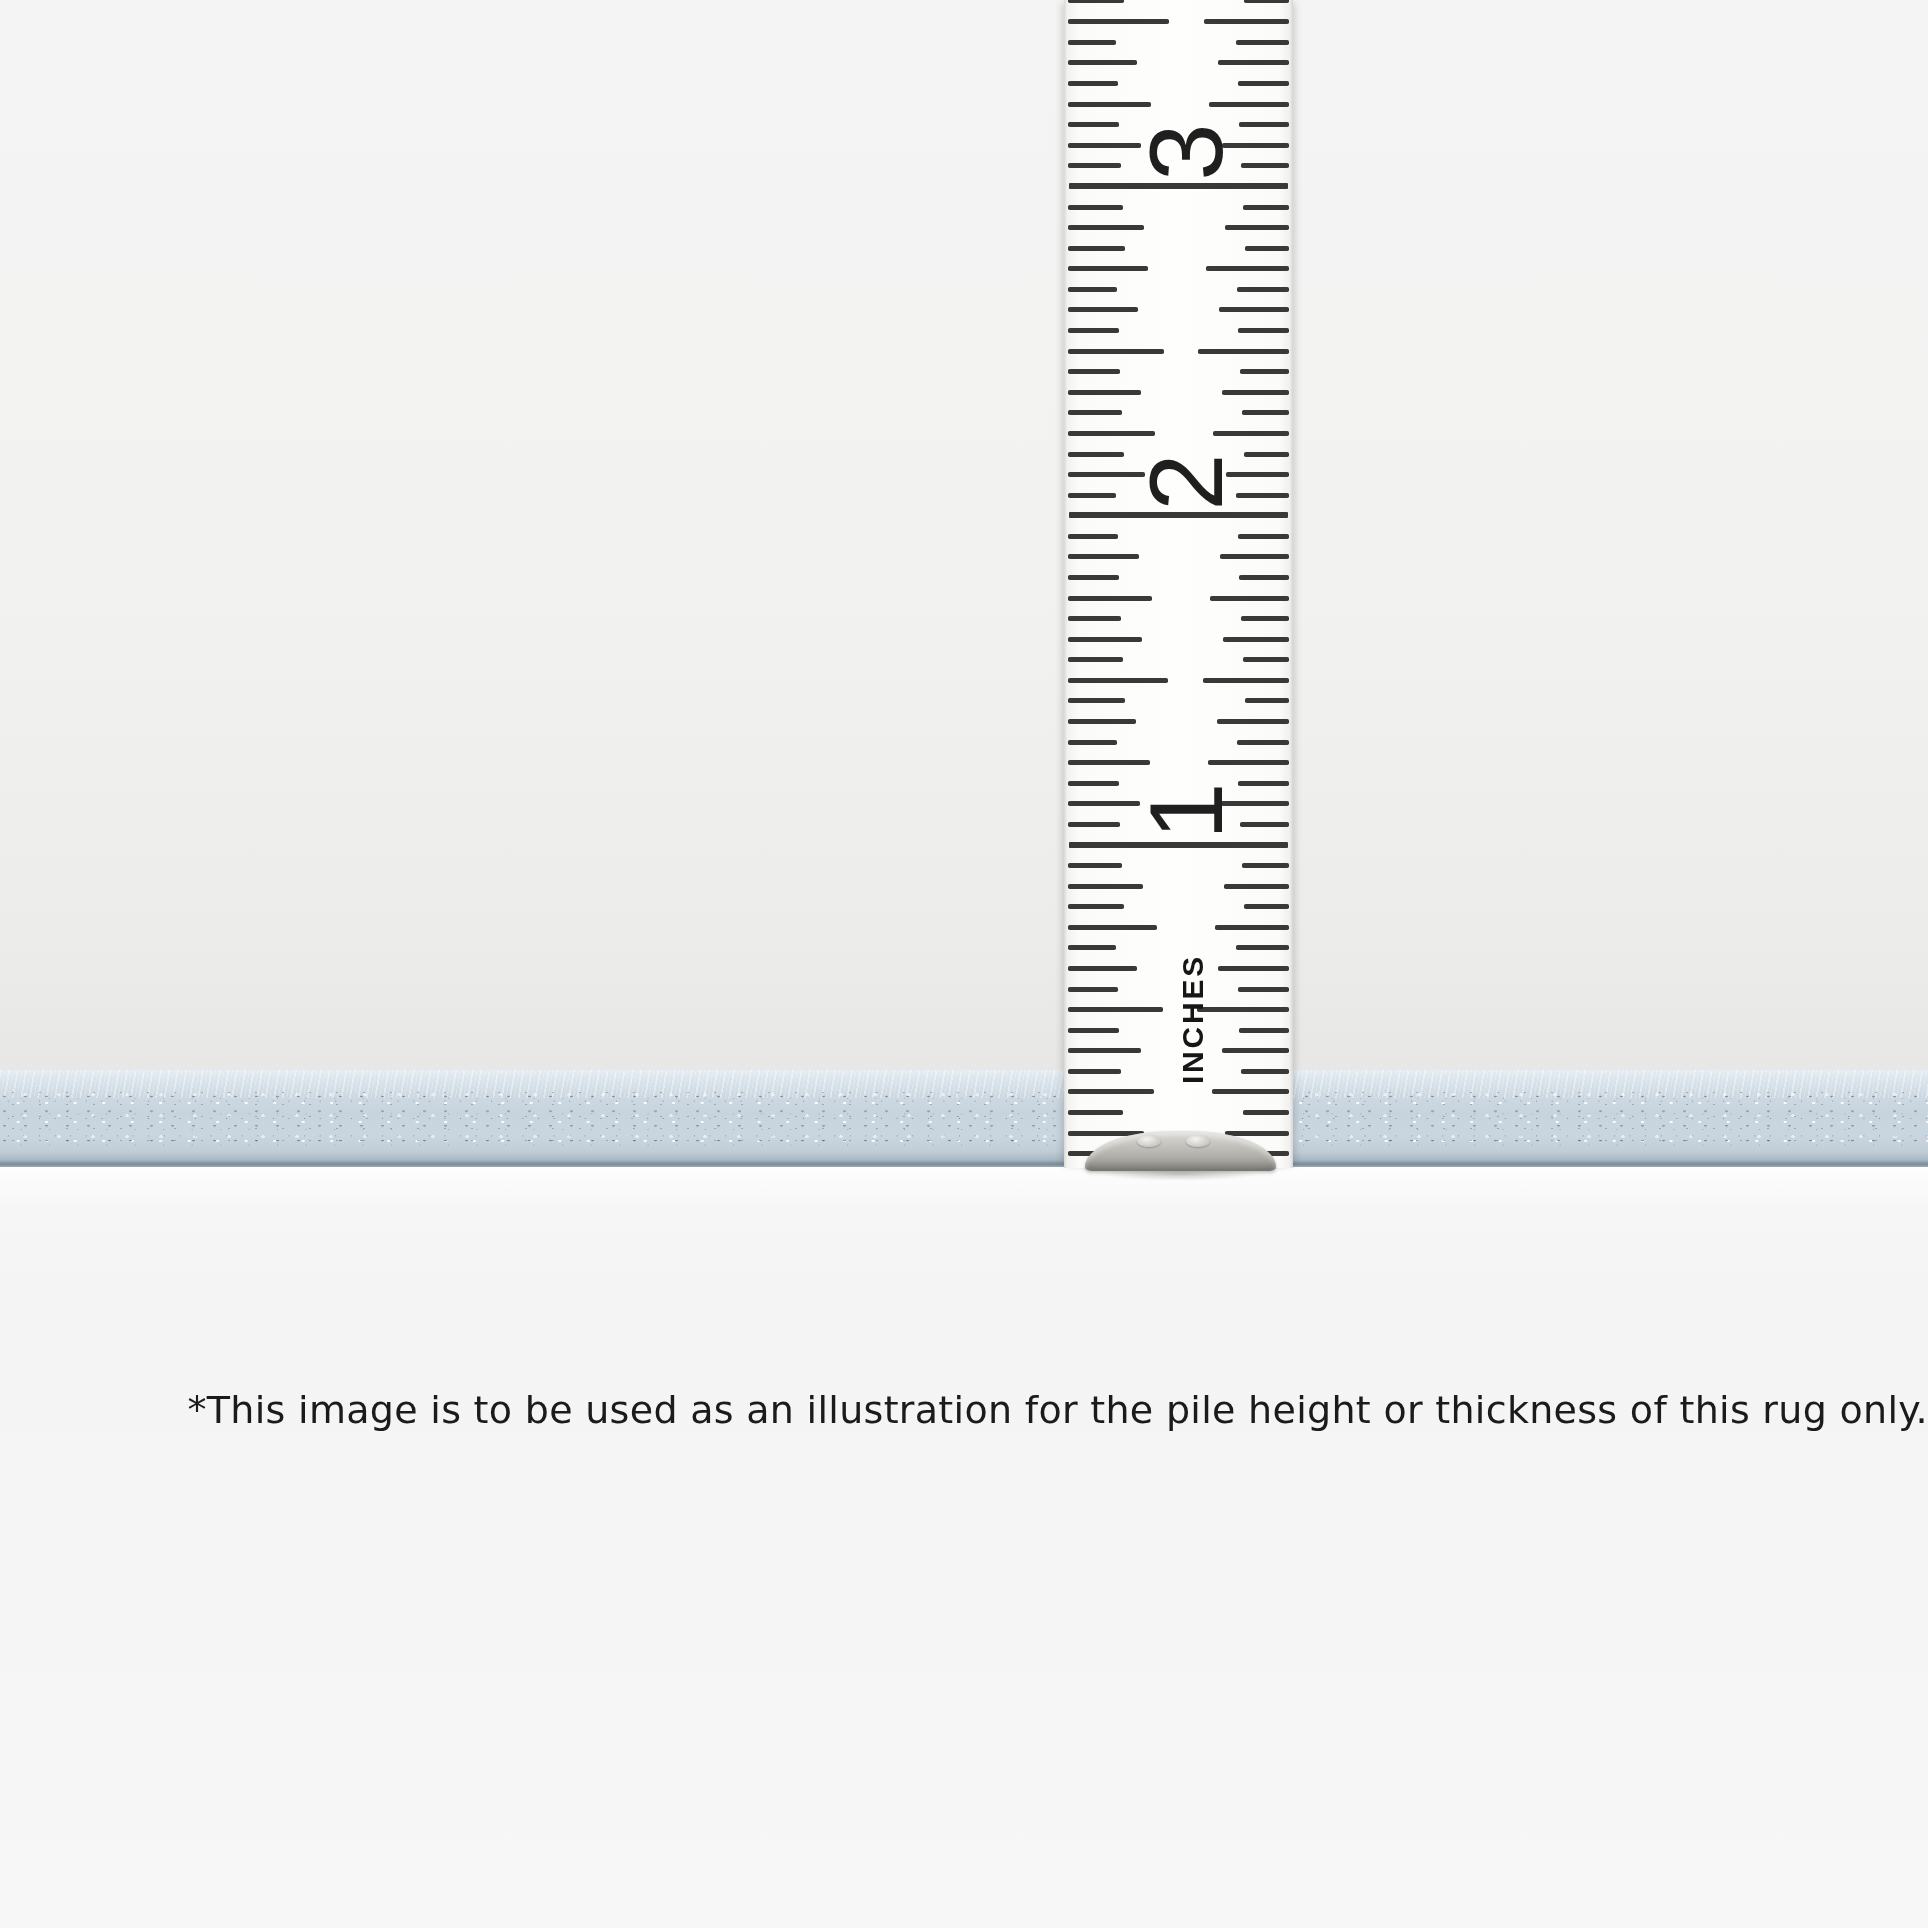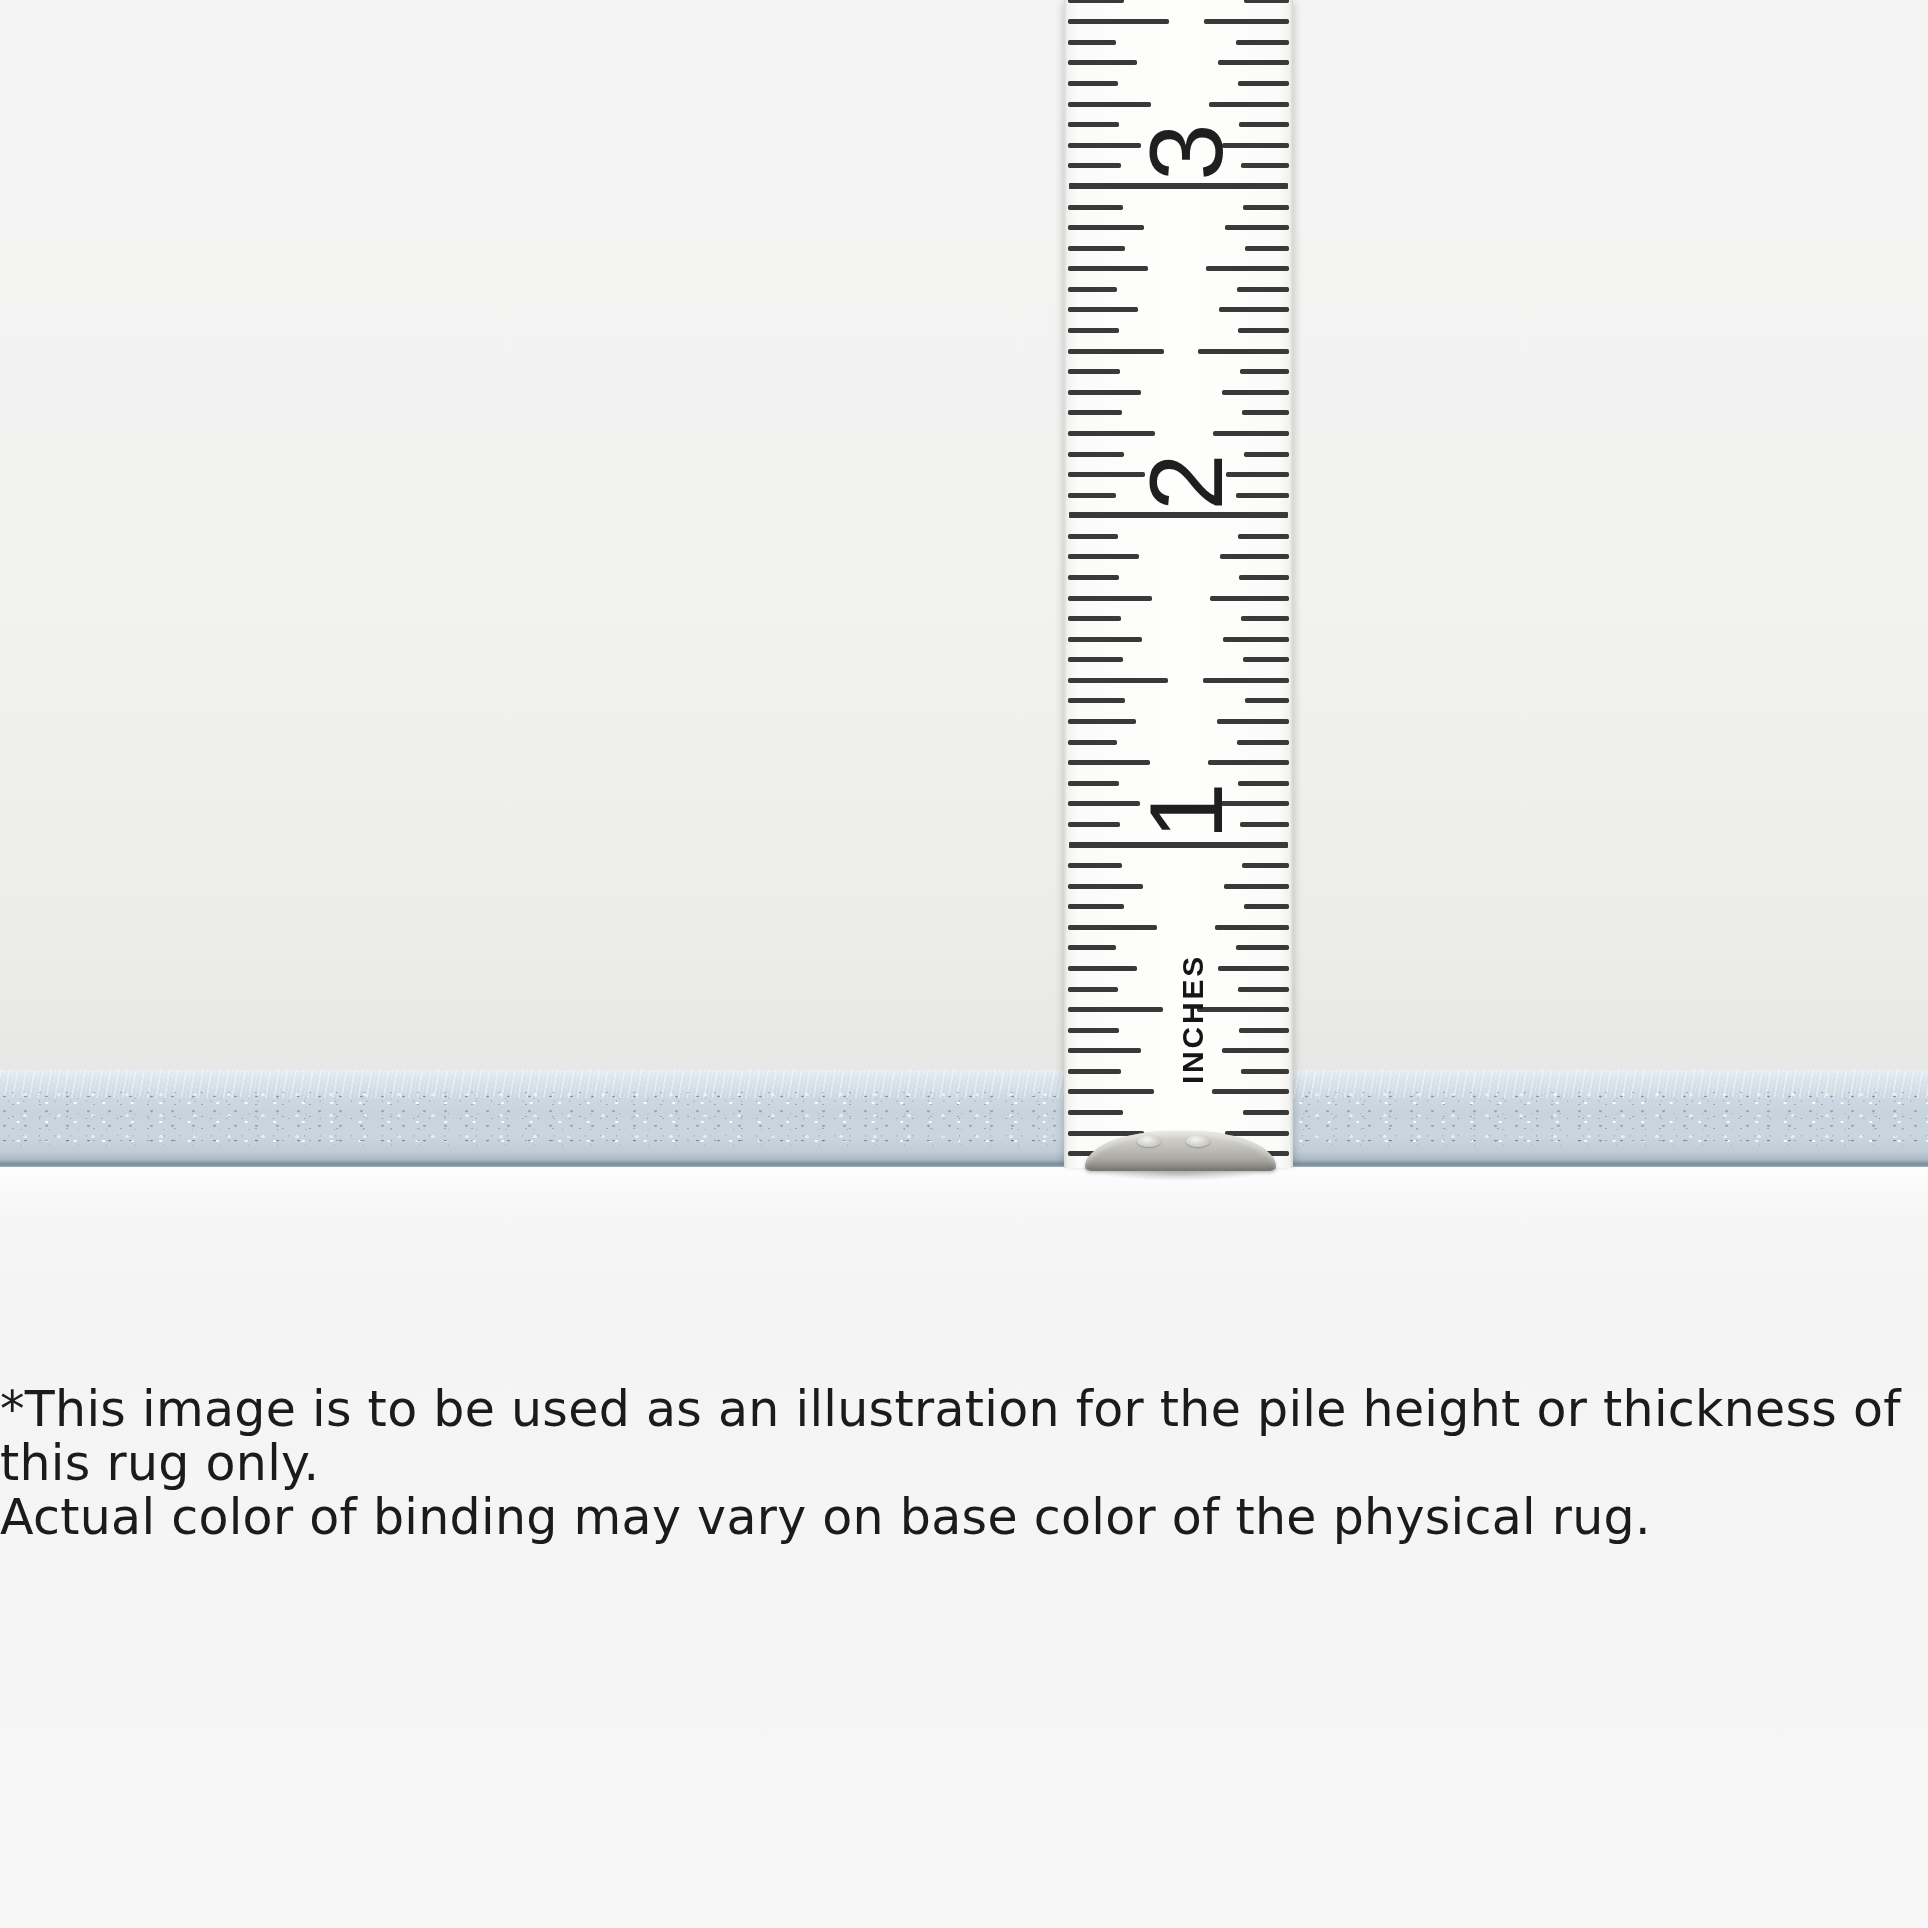--- a/index.html
+++ b/index.html
@@ -49,22 +49,22 @@
   .tip{position:absolute;left:21px;bottom:-2.8px;width:191px;height:40px;
        border-radius:101px 101px 7.3px 7.3px / 42px 42px 4.6px 4.6px;
        background:linear-gradient(180deg,#dbdad6 0%,#c8c7c2 30%,#b1b0aa 62%,#9b9a94 88%,#8e8d86 100%);
        box-shadow:inset 0 -4.6px 8.3px rgba(0,0,0,.22),inset 0 3.7px 5.5px rgba(255,255,255,.55),0 1.8px 3.7px rgba(0,0,0,.25);}
   .rivet{position:absolute;width:24px;height:12px;border-radius:50%;top:4.6px;
        background:radial-gradient(ellipse at 40% 35%,#f4f4f2,#c6c5c0 75%,#aeada7);
        box-shadow:0 0.9px 1.8px rgba(0,0,0,.25);}
   .rivet.r1{left:52px;} .rivet.r2{left:101px;}
 
   
-  .caption{position:absolute;left:0;top:1383px;width:1928px;text-align:left;
-       font-family:"DejaVu Sans",sans-serif;font-size:49px;line-height:54px;
+  .caption{position:absolute;left:0;top:1383px;width:1928px;text-align:right;
+       font-family:"DejaVu Sans",sans-serif;font-size:38px;line-height:54px;
        color:#1b1b1b;letter-spacing:0.3px;}
 </style>
 </head>
 <body>
 
 <div class="scene">
 
   <div class="wall"></div>
 
   <div class="rug">
@@ -198,17 +198,16 @@
       </div>
     <div class="inches-label" id="unitLabel" style="left: 129px; top: 1019px;">INCHES</div>
     <div class="tip">
       <div class="rivet r1"></div>
       <div class="rivet r2"></div>
     </div>
   </div>
 
   <div class="caption">
     <div>*This image is to be used as an illustration for the pile height or thickness of this rug only.</div>
-    <div>Actual color of binding may vary on base color of the physical rug.</div>
   </div>
 
 </div>
 
 
 </body></html>

